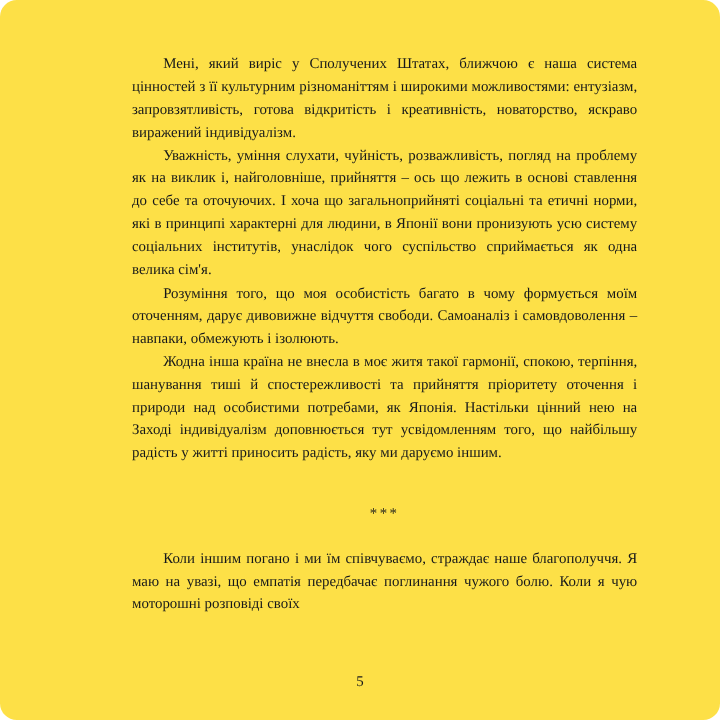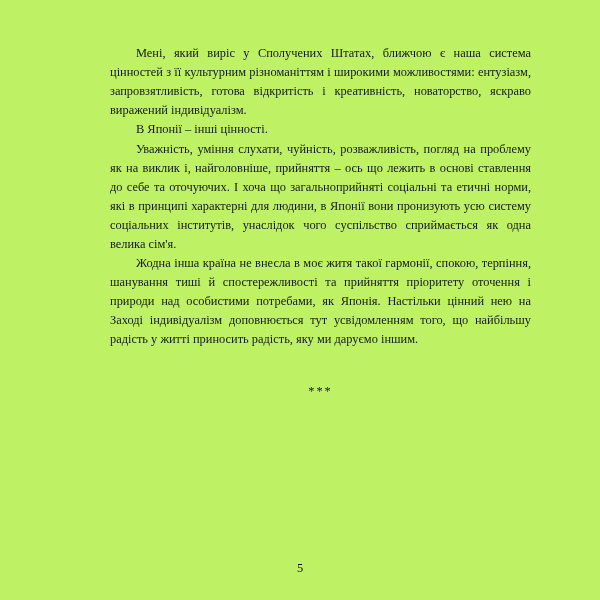--- a/index.html
+++ b/index.html
@@ -13,21 +13,22 @@
     font-family: "Liberation Serif", "DejaVu Serif", serif;
     color: #1a1a1a;
     overflow: hidden;
   }
   .page {
     position: relative;
     width: 600px;
     height: 600px;
     box-sizing: border-box;
     padding: 44px 69px 0 110px;
-    background: #bef264;
+    background: #fde047;
+    border-radius: 14px;
   }
   .body-text {
     font-size: 12.4px;
     line-height: 1.53;
     text-align: justify;
     text-justify: inter-word;
     color: #16181a;
     -webkit-hyphens: auto;
     hyphens: auto;
   }
@@ -54,23 +55,24 @@
   .spacer-before-divider {
     height: 6px;
   }
 </style>
 </head>
 <body>
 
 <div class="page">
   <div class="body-text">
     <p class="para">Мені, який виріс у Сполучених Штатах, ближчою є наша система цінностей з її культурним різноманіттям і широкими можливостями: ентузіазм, запровзятливість, готова відкритість і креативність, новаторство, яскраво виражений індивідуалізм.</p>
-    <p class="para">В Японії – інші цінності.</p>
     <p class="para">Уважність, уміння слухати, чуйність, розважливість, погляд на проблему як на виклик і, найголовніше, прийняття – ось що лежить в основі ставлення до себе та оточуючих. І хоча що загальноприйняті соціальні та етичні норми, які в принципі характерні для людини, в Японії вони пронизують усю систему соціальних інститутів, унаслідок чого суспільство сприймається як одна велика сім'я.</p>
+    <p class="para">Розуміння того, що моя особистість багато в чому формується моїм оточенням, дарує дивовижне відчуття свободи. Самоаналіз і самовдоволення – навпаки, обмежують і ізолюють.</p>
     <p class="para">Жодна інша країна не внесла в моє житя такої гармонії, спокою, терпіння, шанування тиші й спостережливості та прийняття пріоритету оточення і природи над особистими потребами, як Японія. Настільки цінний нею на Заході індивідуалізм доповнюється тут усвідомленням того, що найбільшу радість у житті приносить радість, яку ми даруємо іншим.</p>
 
     <div class="spacer-before-divider"></div>
     <div class="divider">***</div>
 
+    <p class="para">Коли іншим погано і ми їм співчуваємо, страждає наше благополуччя. Я маю на увазі, що емпатія передбачає поглинання чужого болю. Коли я чую моторошні розповіді своїх</p>
   </div>
 
   <div class="page-number">5</div>
 </div>
 
 </body></html>

